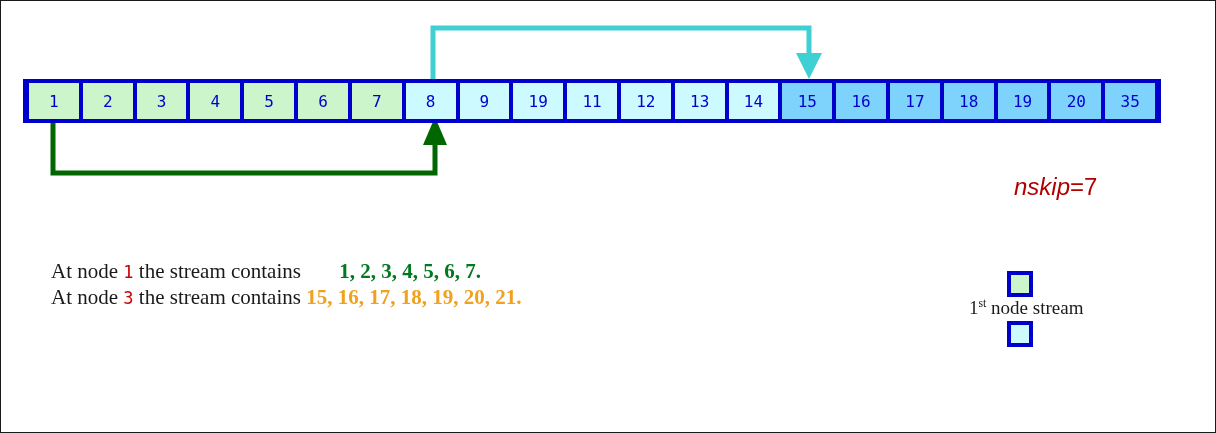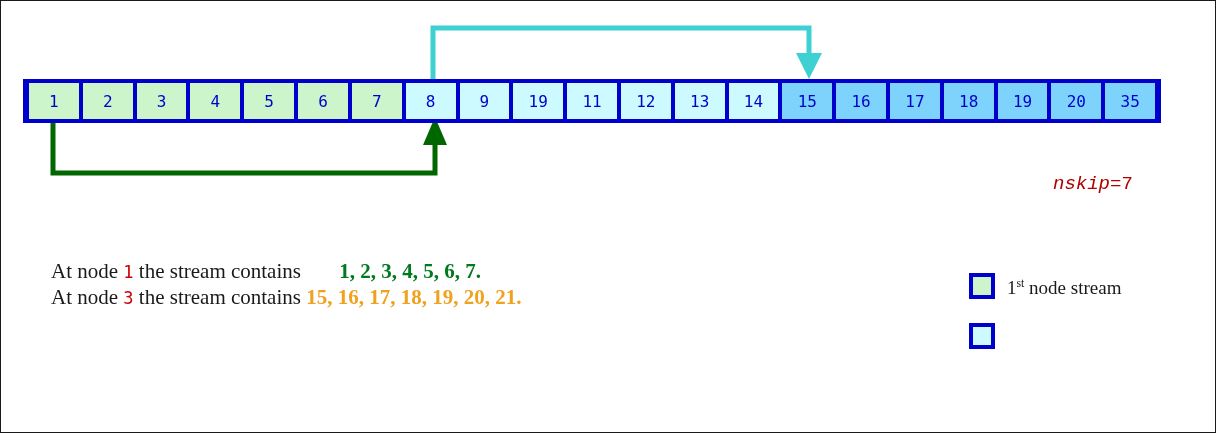--- a/index.html
+++ b/index.html
@@ -57,24 +57,23 @@
     height: 433px;
     pointer-events: none;
   }
 
   
   #nskip {
     position: absolute;
     left: 1013px;
     top: 172px;
     color: #b00000;
-    font-family: Liberation Mono, monospace;
-    font-size: 19px;
+    font-family: Liberation Sans, sans-serif;
+    font-size: 24px;
     white-space: nowrap;
-    margin-left: 39px;
   }
   #nskip .var { font-style: italic; }
 
   
   #statements {
     position: absolute;
     left: 50px;
     top: 258px;
     font-size: 21px;
     color: #1a1a1a;
@@ -89,23 +88,24 @@
   .stream-list { font-weight: bold; }
 
   
   #legend {
     position: absolute;
     left: 968px;
     top: 270px;
   }
   .legend-row {
     display: flex;
-    align-items: flex-end;
+    align-items: center;
     height: 28px;
     margin-bottom: 22px;
+    flex-direction: column;
   }
   .swatch {
     width: 26px;
     height: 26px;
     box-sizing: border-box;
     border: 4px solid #0000cc;
     margin-right: 12px;
     flex: 0 0 auto;
   }
   .swatch.g1 { background: #ccf5cc; }

